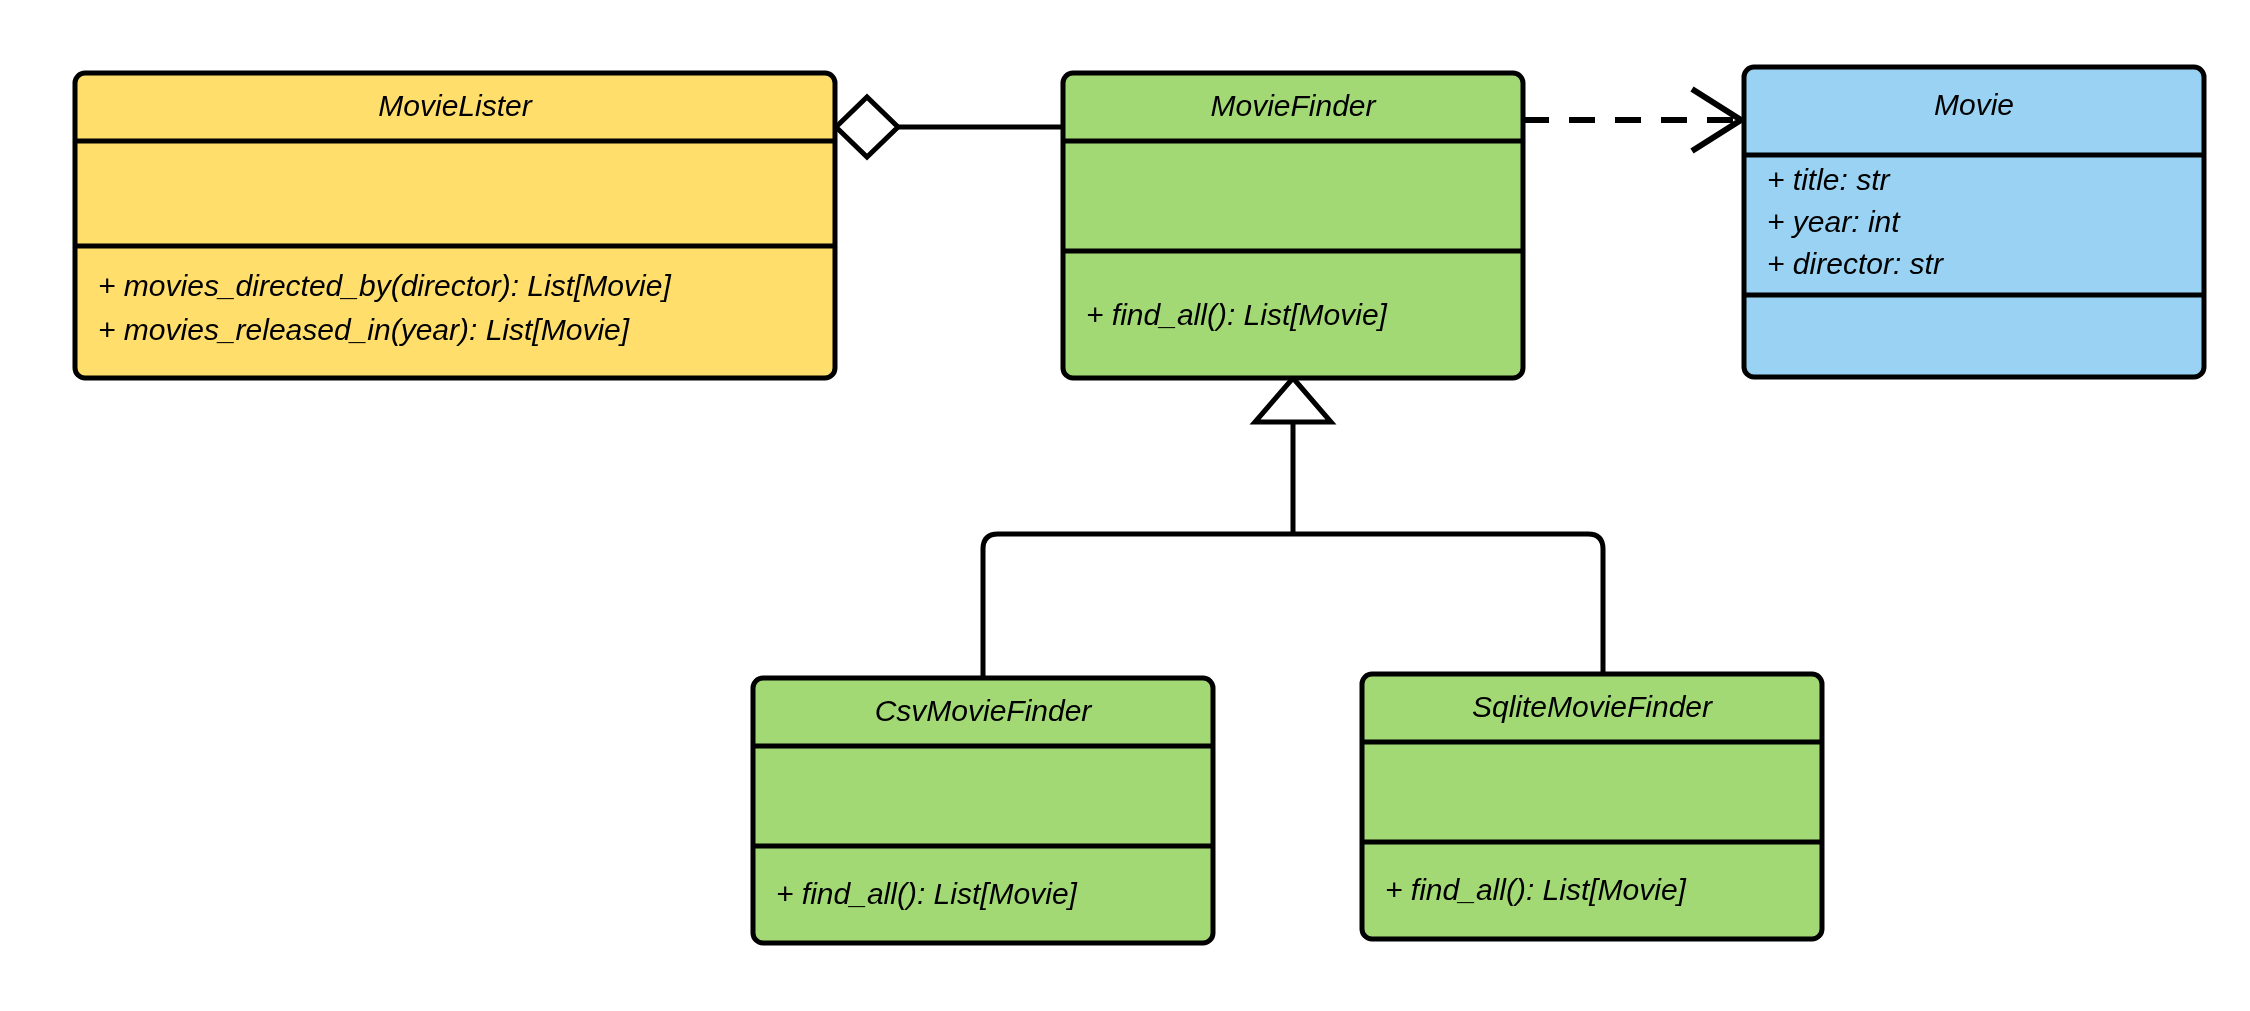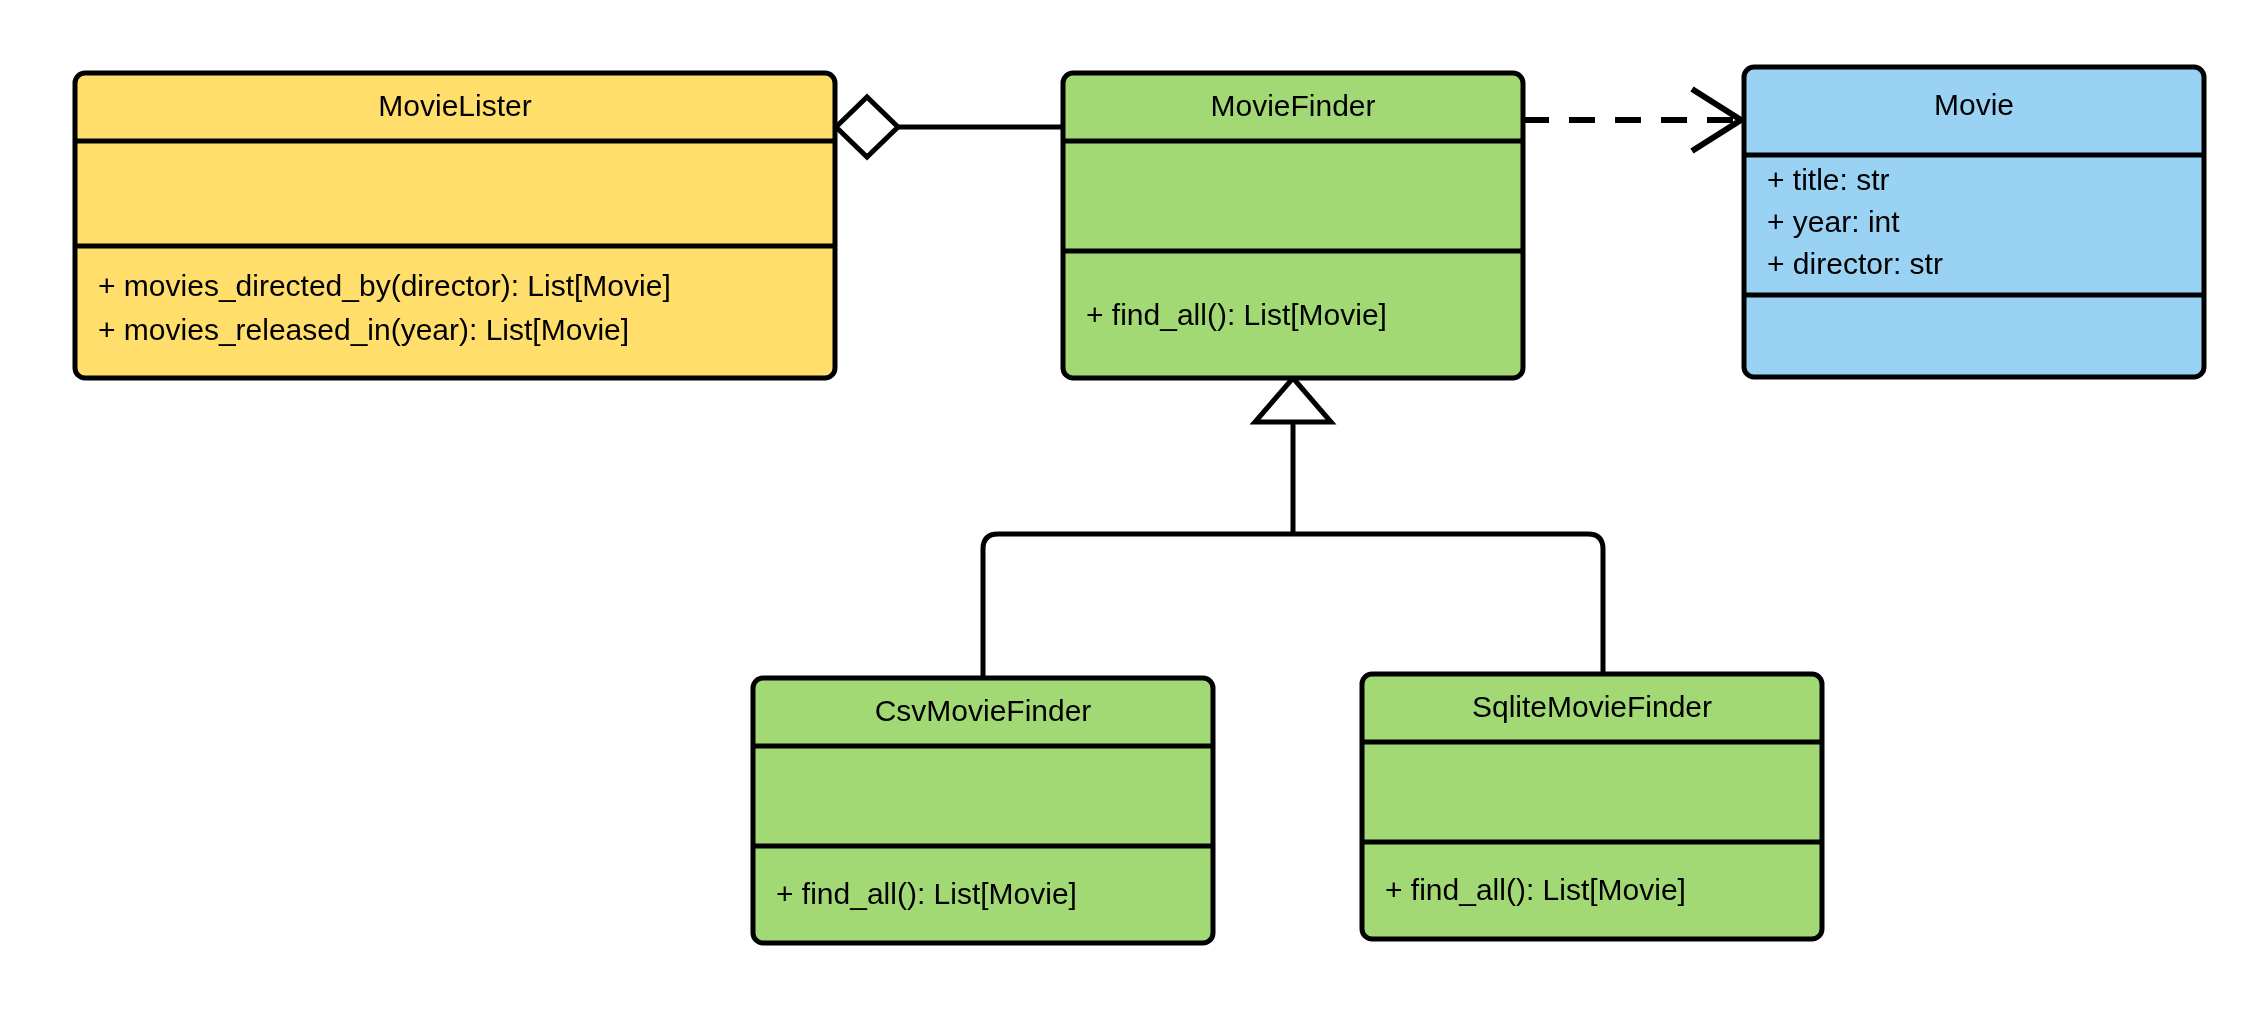--- a/index.html
+++ b/index.html
@@ -11,20 +11,21 @@
     width: 2250px;
     height: 1011px;
     overflow: hidden;
     font-family: "Liberation Sans", sans-serif;
   }
   #diagram-root {
     position: relative;
     width: 2250px;
     height: 855px;
     background: #ffffff;
+    font-style: italic;
   }
   svg#uml-canvas {
     display: block;
     width: 2250px;
     height: 1011px;
   }
   .uml-box-shape {
     stroke: #000000;
     stroke-width: 5;
     stroke-linejoin: round;

